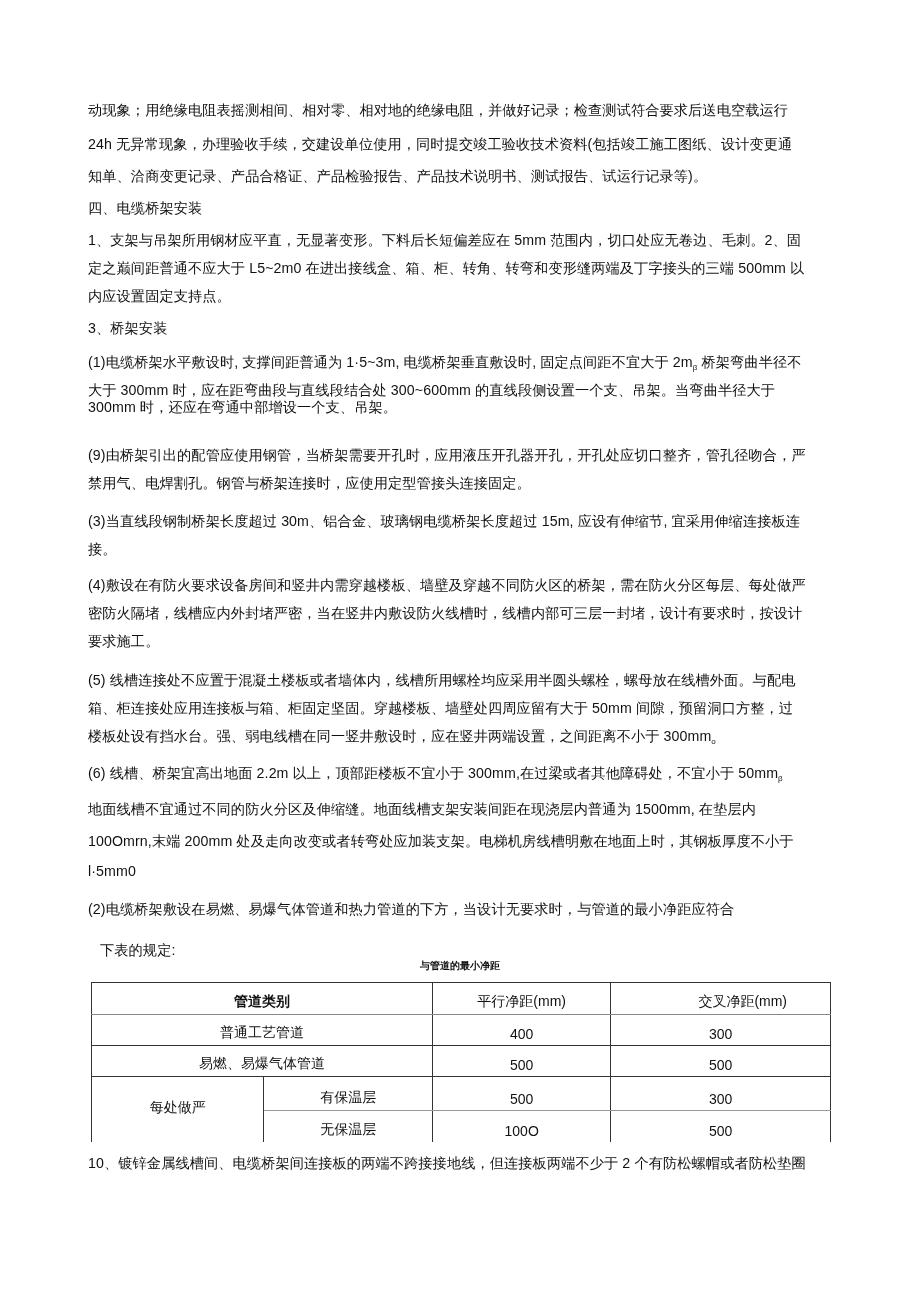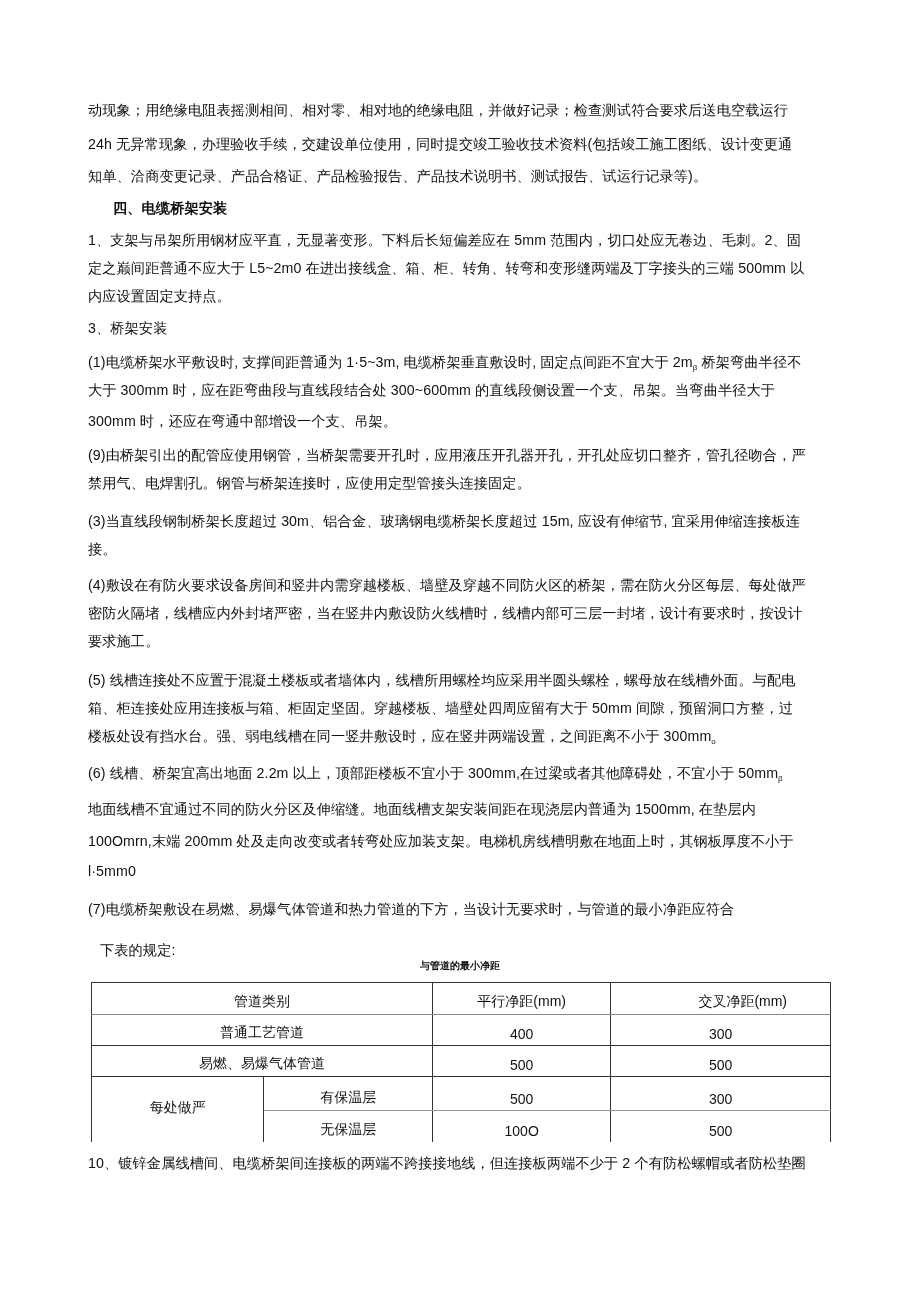--- a/index.html
+++ b/index.html
@@ -1,29 +1,29 @@
 <!DOCTYPE html>
 <html><head>
 <meta charset="utf-8">
 <style>
   html, body { margin: 0; padding: 0; background: #ffffff; }
   body { width: 920px; height: 1301px; position: relative; overflow: hidden;
          font-family: "Liberation Sans", "DejaVu Sans", sans-serif; color: #111; }
   .line { position: absolute; left: 88px; font-size: 14.2px; white-space: nowrap; line-height: 20px; letter-spacing: 0.1px; }
-  .heading { font-weight: bold; margin-left: 25px; }
+  .heading { font-weight: normal; }
   .sub { font-size: 8px; vertical-align: -3px; }
   .tbl-title { position: absolute; left: 0; width: 920px; text-align: center; top: 959px; font-size: 10px; font-weight: bold; }
   table.grid { position: absolute; left: 91px; top: 982px; width: 740px; border-collapse: collapse; font-size: 14px; }
   table.grid td { border: 1px solid #333; text-align: center; vertical-align: bottom; padding: 0 0 3px 0; }
   table.grid tr.r-hdr td { height: 28px; border-bottom-color: #888; }
   table.grid tr.r1 td { height: 27px; margin-top: 32px; }
   table.grid tr.r2 td { height: 27px; }
   table.grid tr.r3 td { height: 30px; border-bottom-color: #999; }
   table.grid tr.r4 td { height: 28px; border-bottom: none; }
-  table.grid td.c-cat { width: 364px; }
+  table.grid td.c-cat { width: 364px; font-weight: bold; }
   table.grid td.c-group { width: 184px; vertical-align: middle; }
   table.grid td.c-sub { width: 180px; text-align: center; }
   table.grid td.c-par { width: 189px; text-align: center; }
   table.grid td.c-cross { width: 186px; padding-left: 44px; }
 </style>
 </head>
 <body>
 
 <div>
   <div class="line" style="top:100px">动现象；用绝缘电阻表摇测相间、相对零、相对地的绝缘电阻，并做好记录；检查测试符合要求后送电空载运行</div>
@@ -33,42 +33,42 @@
   <div class="line heading" style="top:198px">四、电缆桥架安装</div>
 
   <div class="line" style="top:230px">1、支架与吊架所用钢材应平直，无显著变形。下料后长短偏差应在 5mm 范围内，切口处应无卷边、毛刺。2、固</div>
   <div class="line" style="top:258px">定之巅间距普通不应大于 L5~2m0 在进出接线盒、箱、柜、转角、转弯和变形缝两端及丁字接头的三端 500mm 以</div>
   <div class="line" style="top:286px">内应设置固定支持点。</div>
 
   <div class="line" style="top:318px">3、桥架安装</div>
 
   <div class="line" style="top:352px"><span>(1)电缆桥架水平敷设时, 支撑间距普通为 1·5~3m, 电缆桥架垂直敷设时, 固定点间距不宜大于 2m</span><span class="sub">β</span><span> 桥架弯曲半径不</span></div>
   <div class="line" style="top:380px">大于 300mm 时，应在距弯曲段与直线段结合处 300~600mm 的直线段侧设置一个支、吊架。当弯曲半径大于</div>
-  <div class="line" style="top:411px">300mm 时，还应在弯通中部增设一个支、吊架。</div>
+  <div class="line" style="top:397px">300mm 时，还应在弯通中部增设一个支、吊架。</div>
 
   <div class="line" style="top:445px">(9)由桥架引出的配管应使用钢管，当桥架需要开孔时，应用液压开孔器开孔，开孔处应切口整齐，管孔径吻合，严</div>
   <div class="line" style="top:473px">禁用气、电焊割孔。钢管与桥架连接时，应使用定型管接头连接固定。</div>
 
   <div class="line" style="top:511px">(3)当直线段钢制桥架长度超过 30m、铝合金、玻璃钢电缆桥架长度超过 15m, 应设有伸缩节, 宜采用伸缩连接板连</div>
   <div class="line" style="top:539px">接。</div>
 
   <div class="line" style="top:575px">(4)敷设在有防火要求设备房间和竖井内需穿越楼板、墙壁及穿越不同防火区的桥架，需在防火分区每层、每处做严</div>
   <div class="line" style="top:603px">密防火隔堵，线槽应内外封堵严密，当在竖井内敷设防火线槽时，线槽内部可三层一封堵，设计有要求时，按设计</div>
   <div class="line" style="top:631px">要求施工。</div>
 
   <div class="line" style="top:670px">(5) 线槽连接处不应置于混凝土楼板或者墙体内，线槽所用螺栓均应采用半圆头螺栓，螺母放在线槽外面。与配电</div>
   <div class="line" style="top:698px">箱、柜连接处应用连接板与箱、柜固定坚固。穿越楼板、墙壁处四周应留有大于 50mm 间隙，预留洞口方整，过</div>
   <div class="line" style="top:726px"><span>楼板处设有挡水台。强、弱电线槽在同一竖井敷设时，应在竖井两端设置，之间距离不小于 300mm</span><span class="sub">o</span></div>
 
   <div class="line" style="top:763px"><span>(6) 线槽、桥架宜高出地面 2.2m 以上，顶部距楼板不宜小于 300mm,在过梁或者其他障碍处，不宜小于 50mm</span><span class="sub">β</span></div>
   <div class="line" style="top:799px">地面线槽不宜通过不同的防火分区及伸缩缝。地面线槽支架安装间距在现浇层内普通为 1500mm, 在垫层内</div>
   <div class="line" style="top:831px">100Omrn,末端 200mm 处及走向改变或者转弯处应加装支架。电梯机房线槽明敷在地面上时，其钢板厚度不小于</div>
   <div class="line" style="top:861px">l·5mm0</div>
 
-  <div class="line" style="top:899px">(7)电缆桥架敷设在易燃、易爆气体管道和热力管道的下方，当设计无要求时，与管道的最小净距应符合</div>
+  <div class="line" style="top:899px">(2)电缆桥架敷设在易燃、易爆气体管道和热力管道的下方，当设计无要求时，与管道的最小净距应符合</div>
 
   <div class="line" style="top:940px; left:100px">下表的规定:</div>
 
   <div class="tbl-title">与管道的最小净距</div>
 
   <table class="grid">
     <tbody>
         <tr class="r-hdr">
       <td class="c-cat" colspan="2">管道类别</td>
       <td class="c-par">平行净距(mm)</td>

